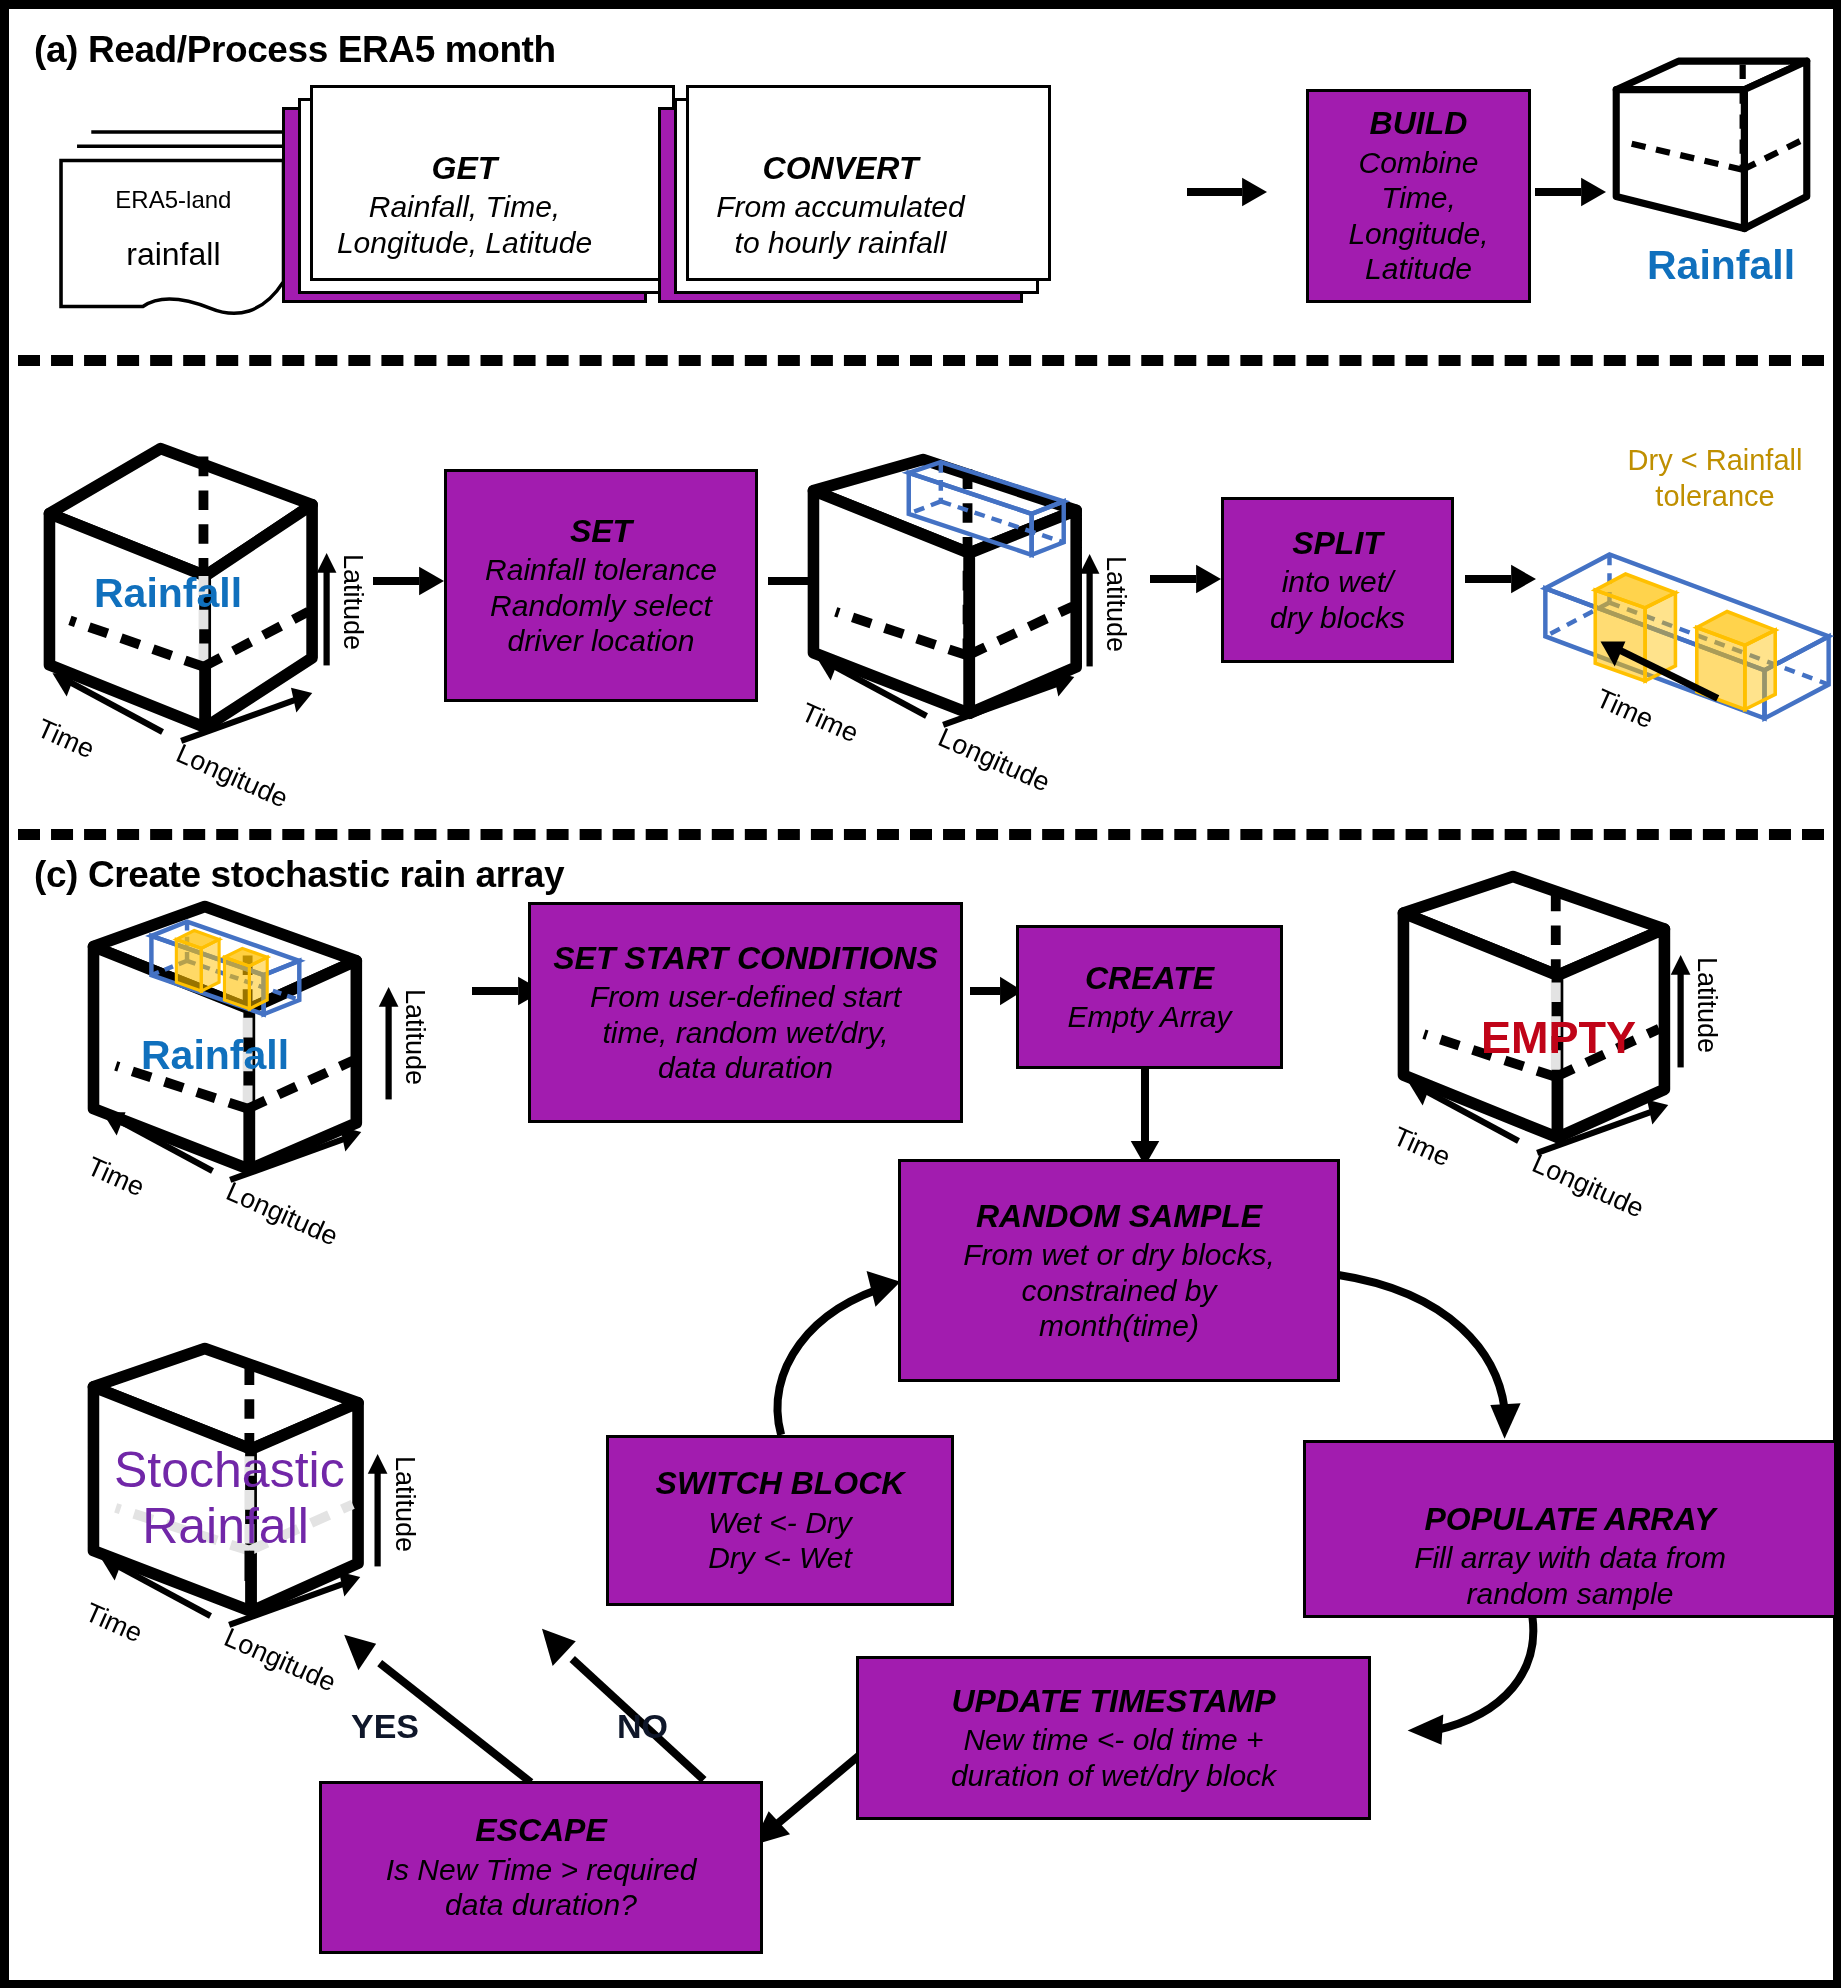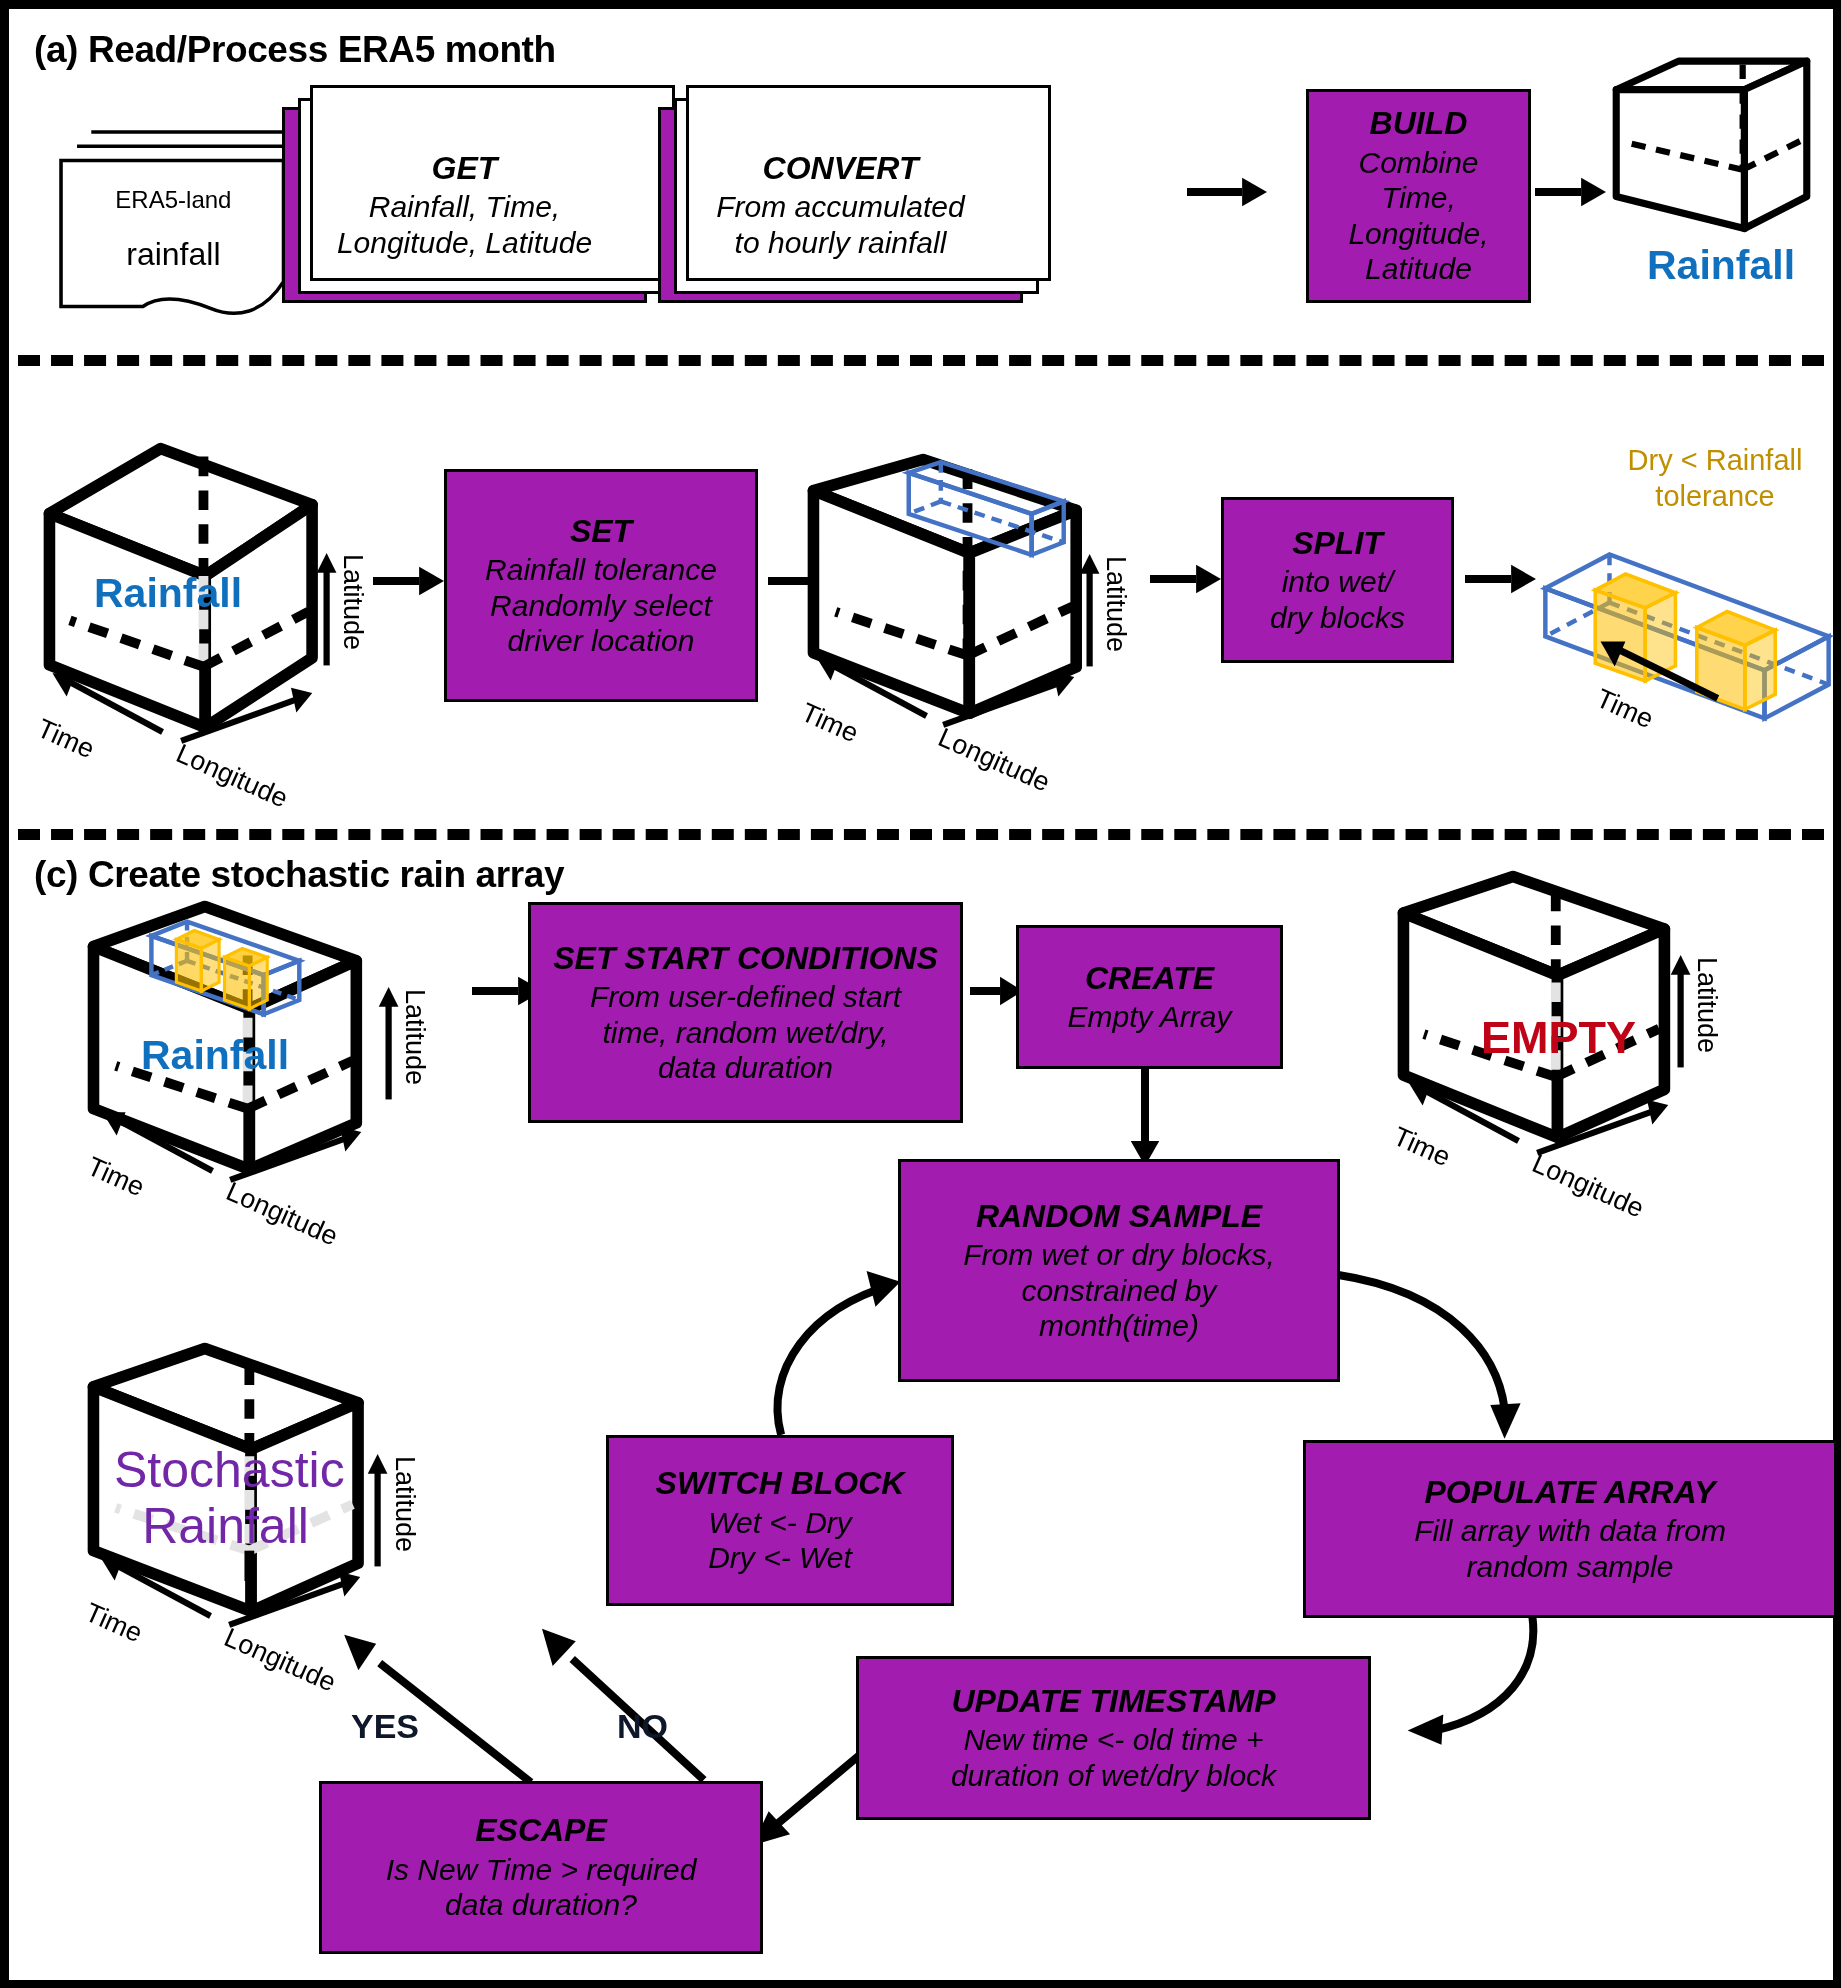--- a/index.html
+++ b/index.html
@@ -431,21 +431,21 @@
     <div class="sub" style="white-space:pre-line;">From wet or dry blocks,
 constrained by
 month(time)</div>
   </div>
 
   <svg class="abs" style="left:1319px; top:1248px;" width="223" height="205" viewBox="0 0 250 230">
     <path d="M10,20 C140,40 190,110 198,170" fill="none" stroke="#000" stroke-width="9"></path>
     <polygon points="182,166 216,164 198,204" fill="#000"></polygon>
   </svg>
 
-  <div class="pbox" style="left:1294px; top:1431px; width:534px; height:178px;">
+  <div class="pbox" style="left:1294px; top:1431px; width:534px; height:178px;justify-content:flex-end;">
     <div class="ttl">POPULATE ARRAY</div>
     <div class="sub" style="white-space:pre-line;">Fill array with data from
 random sample</div>
   </div>
 
   <svg class="abs" style="left:1363px; top:1602px;" width="196" height="143" viewBox="0 0 220 160">
     <path d="M180,6 C188,66 150,116 70,134" fill="none" stroke="#000" stroke-width="9"></path>
     <polygon points="80,116 78,150 40,134" fill="#000"></polygon>
   </svg>
 

